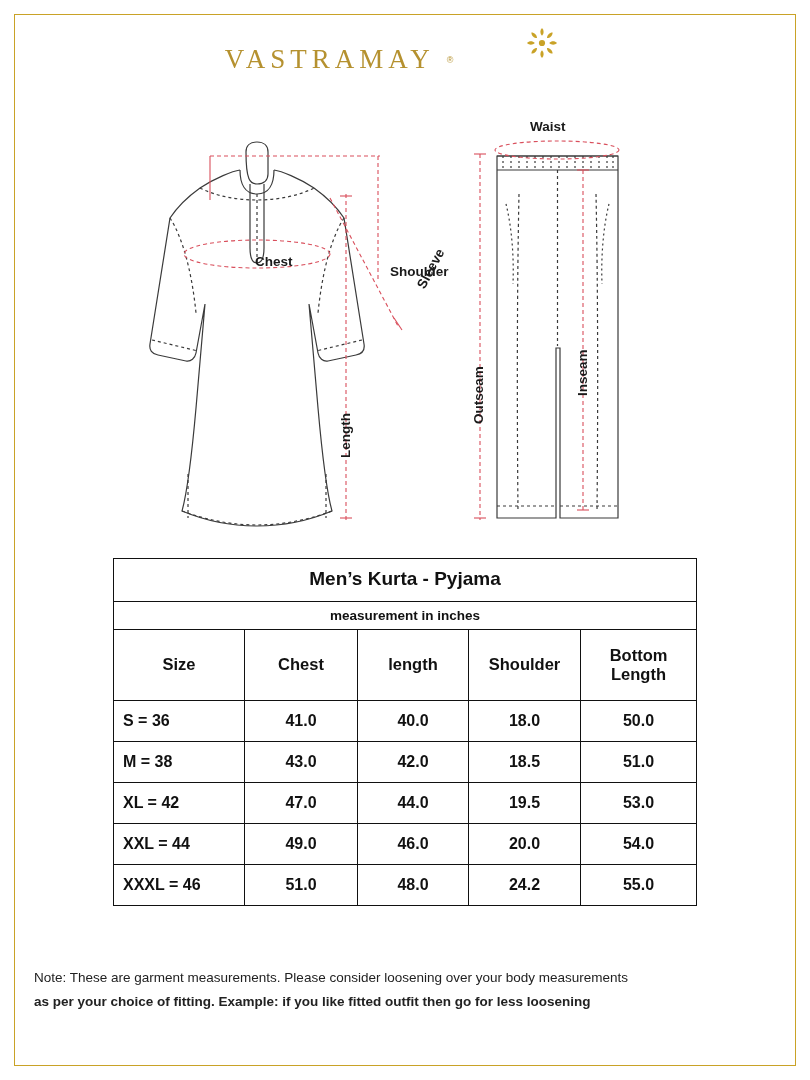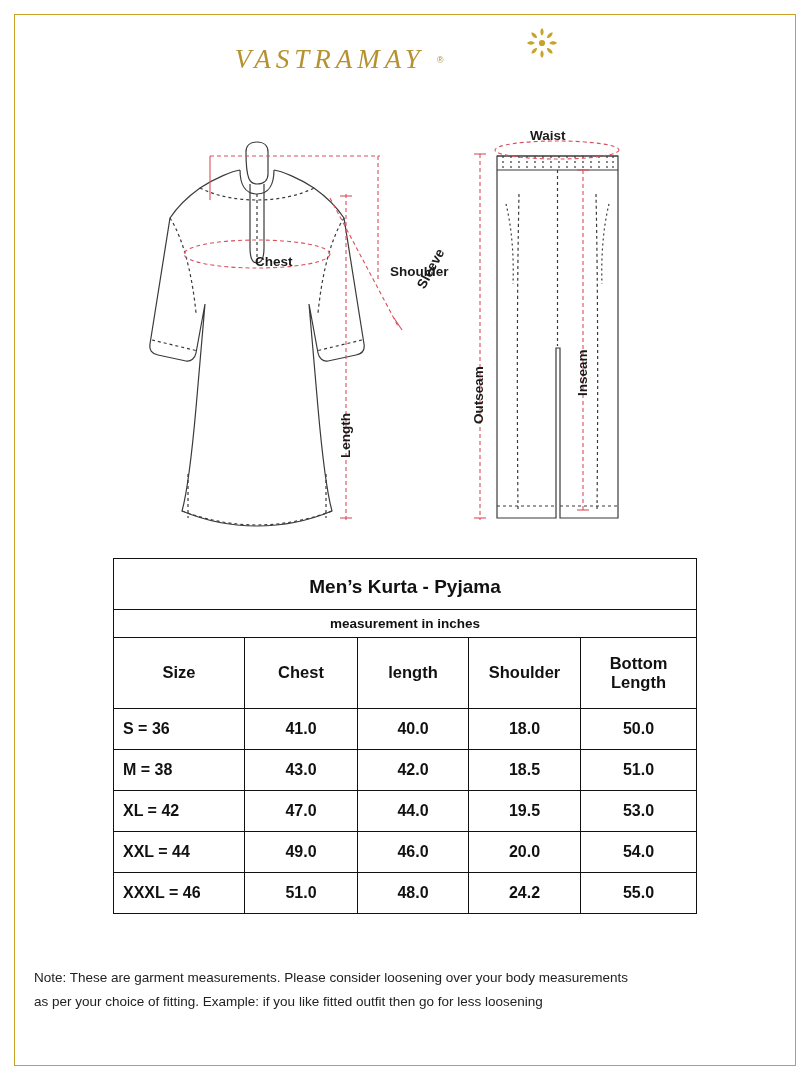--- a/index.html
+++ b/index.html
@@ -41,21 +41,20 @@
   }
 
   
   .brand {
     position: absolute;
     top: 44px;
     left: 0;
     width: 678px;
     text-align: center;
     height: 60px;
-    font-style: italic;
   }
   .brand-inner {
     display: inline-flex;
     align-items: center;
     gap: 10px;
   }
   .brand-name {
     font-family: "Liberation Serif", serif;
     font-size: 27px;
     letter-spacing: 5px;
@@ -110,21 +109,21 @@
     table-layout: fixed;
   }
   table.size-table td, table.size-table th {
     border: 1px solid #111;
     text-align: center;
     font-weight: 700;
     color: #111;
   }
   .tbl-title td {
     font-size: 19px;
-    padding: 17px 0 11px 0;
+    padding: 9px 0 11px 0;
     font-family: "Liberation Sans", sans-serif;
   }
   .tbl-sub td {
     font-size: 13.5px;
     padding: 6px 0;
     font-weight: 700;
     margin-top: 44px;
   }
   .tbl-head td {
     font-size: 16.5px;
@@ -155,21 +154,21 @@
     left: 0;
     top: 966px;
     width: 810px;
     text-align: left;
     font-size: 13.5px;
     line-height: 1.75;
     color: #222;
     padding: 0 34px;
     box-sizing: border-box;
   }
-  .note .l2 { display: block; }
+  .note .l2 { display: block; font-weight: bold; }
 </style>
 </head>
 <body>
 
 <div class="page">
 
   <div class="border-frame"></div>
 
   <div class="brand">
     <div class="brand-inner">
@@ -312,21 +311,21 @@
         <path d="M577 62 L589 62"></path>
         <path d="M577 402 L589 402"></path>
       </g>
     </svg>
 
     <span class="lbl" style="left:390px; top:156px;">Shoulder</span>
     <span class="lbl" style="left:255px; top:146px;">Chest</span>
     <span class="lbl rot-sleeve" style="left:414px; top:176px;">Sleeve</span>
     <span class="lbl rot90" style="left:338px; top:350px;">Length</span>
 
-    <span class="lbl" style="left:530px; top:20px;">Waist</span>
+    <span class="lbl" style="left:530px; top:11px;">Waist</span>
     <span class="lbl rot90" style="left:471px; top:316px;">Outseam</span>
     <span class="lbl rot90" style="left:575px; top:288px;">Inseam</span>
   </div>
 
   <div class="table-wrap">
     <table class="size-table">
       <colgroup>
         <col class="col-size">
           <col class="col-chest">
           <col class="col-length">

